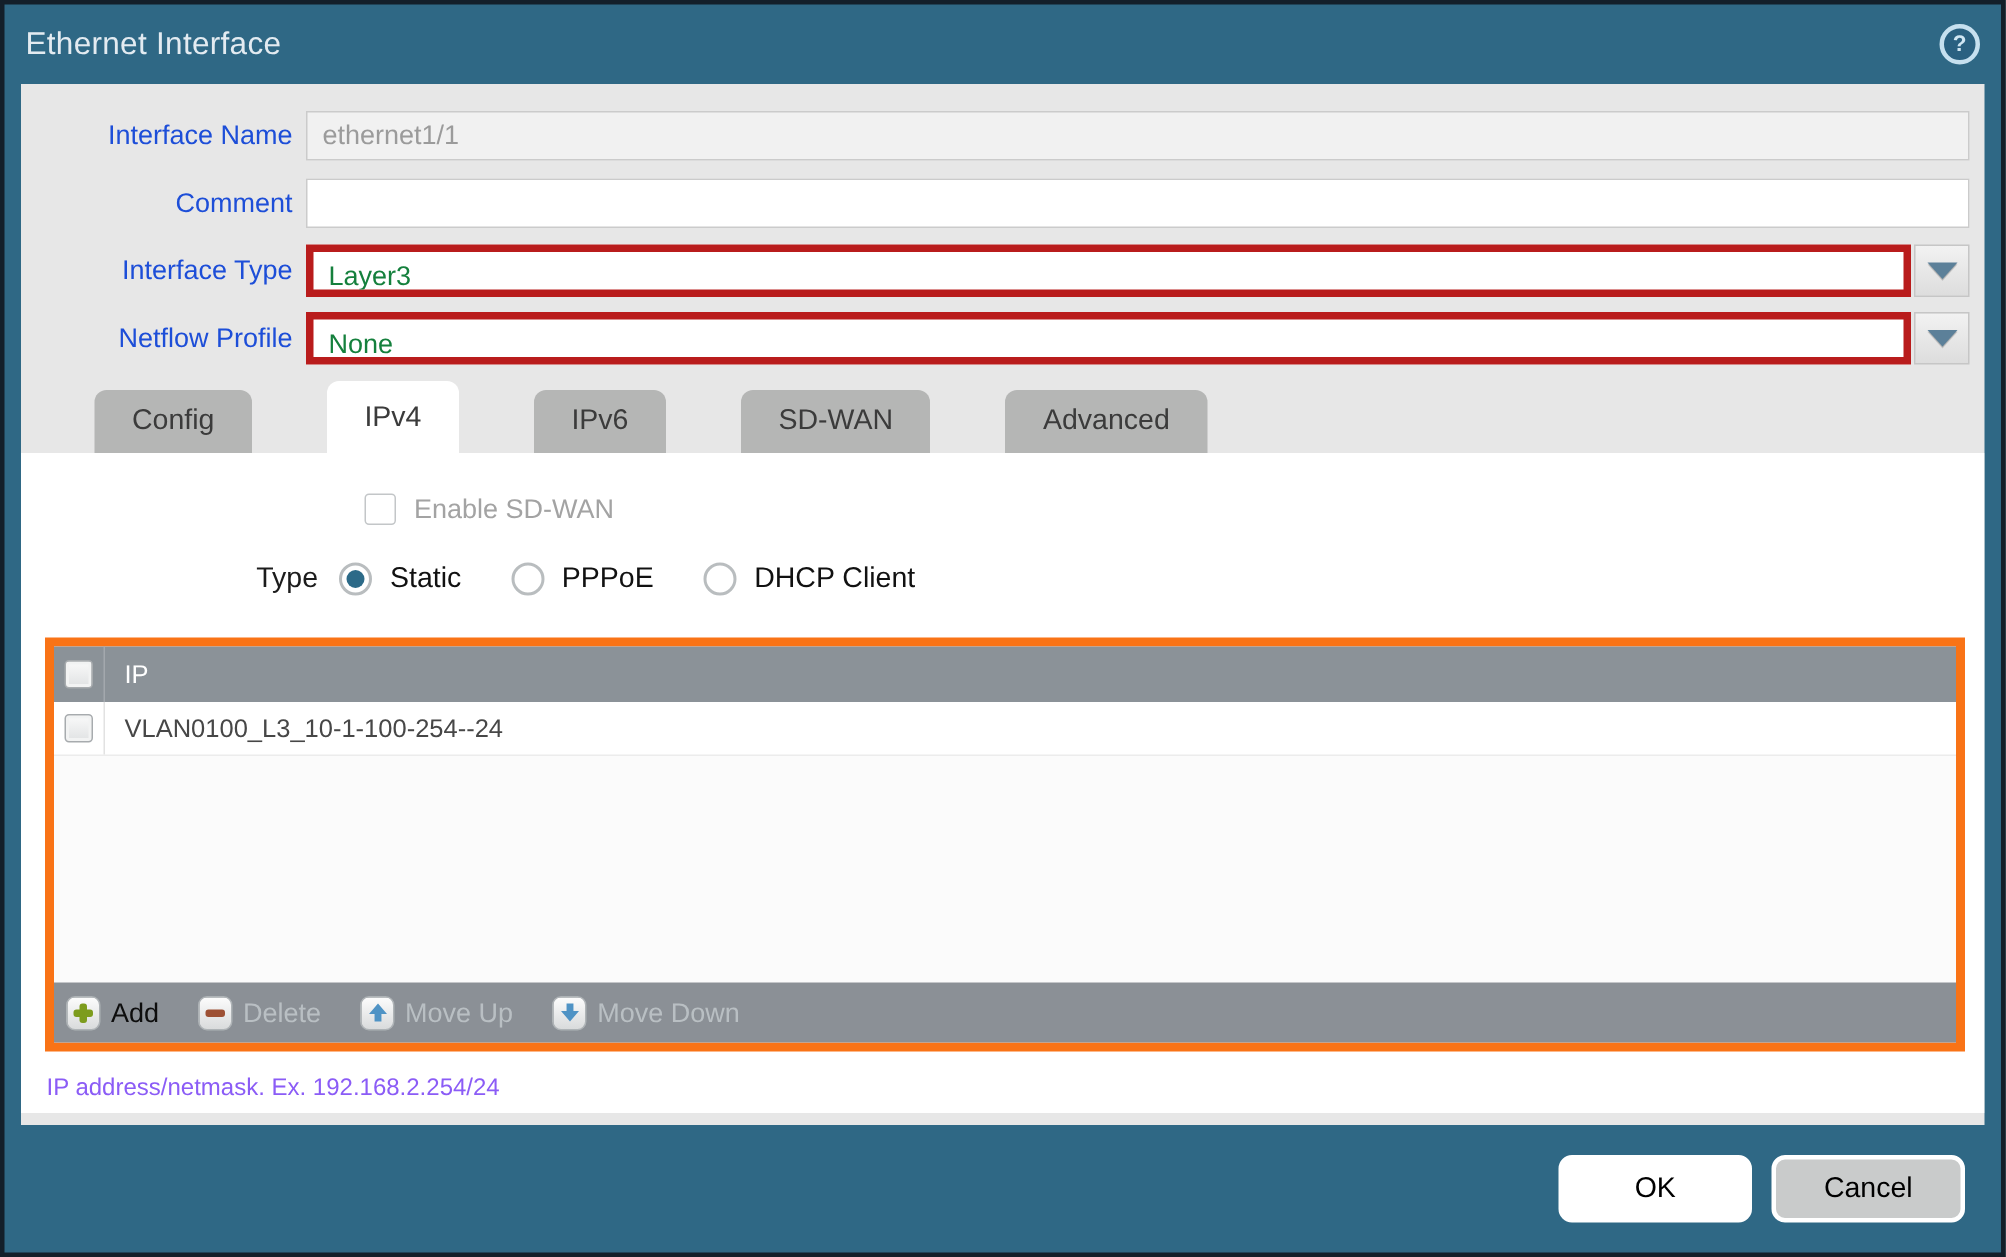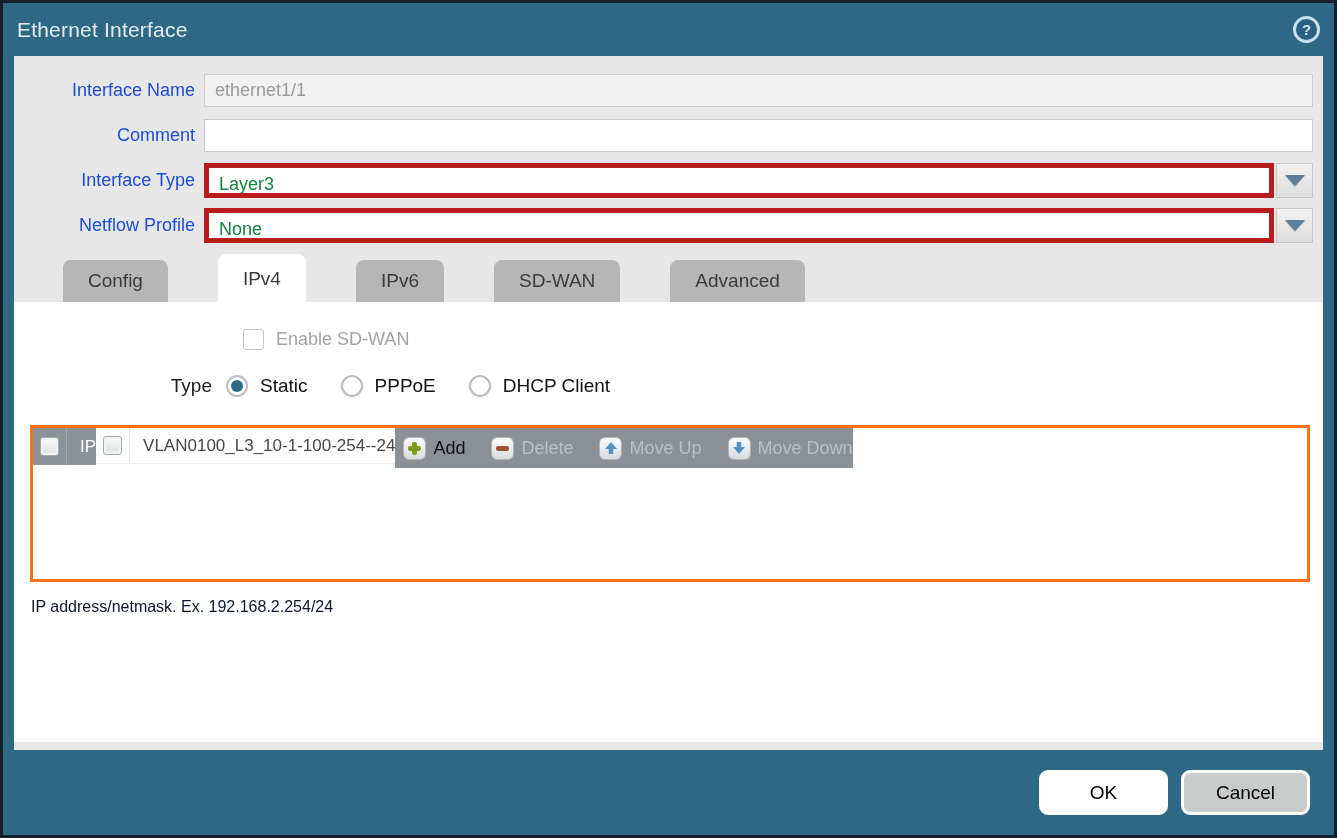--- a/index.html
+++ b/index.html
@@ -109,22 +109,22 @@
   }
   .radio.selected::after {
     content:""; width:12px; height:12px; border-radius:50%;
     background:#2c6a88; display:block;
   }
   .radio-label { font-size:19px; color:#111; margin-left:12px; }
 
   
   .ip-table {
     margin:28px 13px 0 16px;
-    border:3px solid #f97316;
-    display:flex; flex-direction:row;
+    border:6px solid #f97316;
+    display:flex; flex-direction:column;
   }
   .t-head {
     height:37px; background:#8b9298;
     display:flex; align-items:center;
   }
   .t-checkcol {
     width:33px; flex:0 0 33px; display:flex; justify-content:center;
   }
   .t-checkcol .checkbox {
     width:19px; height:19px;
@@ -160,21 +160,21 @@
   .tool-label { font-size:18px; color:#0d0d0d; }
   .tool-btn.disabled .tool-label { color:#b9bfc3; }
   .glyph-plus { position:relative; width:13px; height:13px; }
   .glyph-plus::before, .glyph-plus::after {
     content:""; position:absolute; background:#7d9c1d; border-radius:2px;
   }
   .glyph-plus::before { width:13px; height:5px; left:0; top:4px; }
   .glyph-plus::after  { width:5px; height:13px; left:4px; top:0; }
   .glyph-minus { width:13px; height:5px; background:#9d5034; border-radius:2px; }
 
-  .hint { margin:16px 0 0 17px; font-size:16px; color:#0f172a; }
+  .hint { margin:16px 0 0 17px; font-size:16px; color:#8b5cf6; }
 
   .gray-gap { flex:0 0 8px; }
 
   
   .footer {
     flex:0 0 85px; height:85px;
     display:flex; align-items:center; justify-content:flex-end;
     gap:13px; padding-right:24px;
   }
   .btn {

